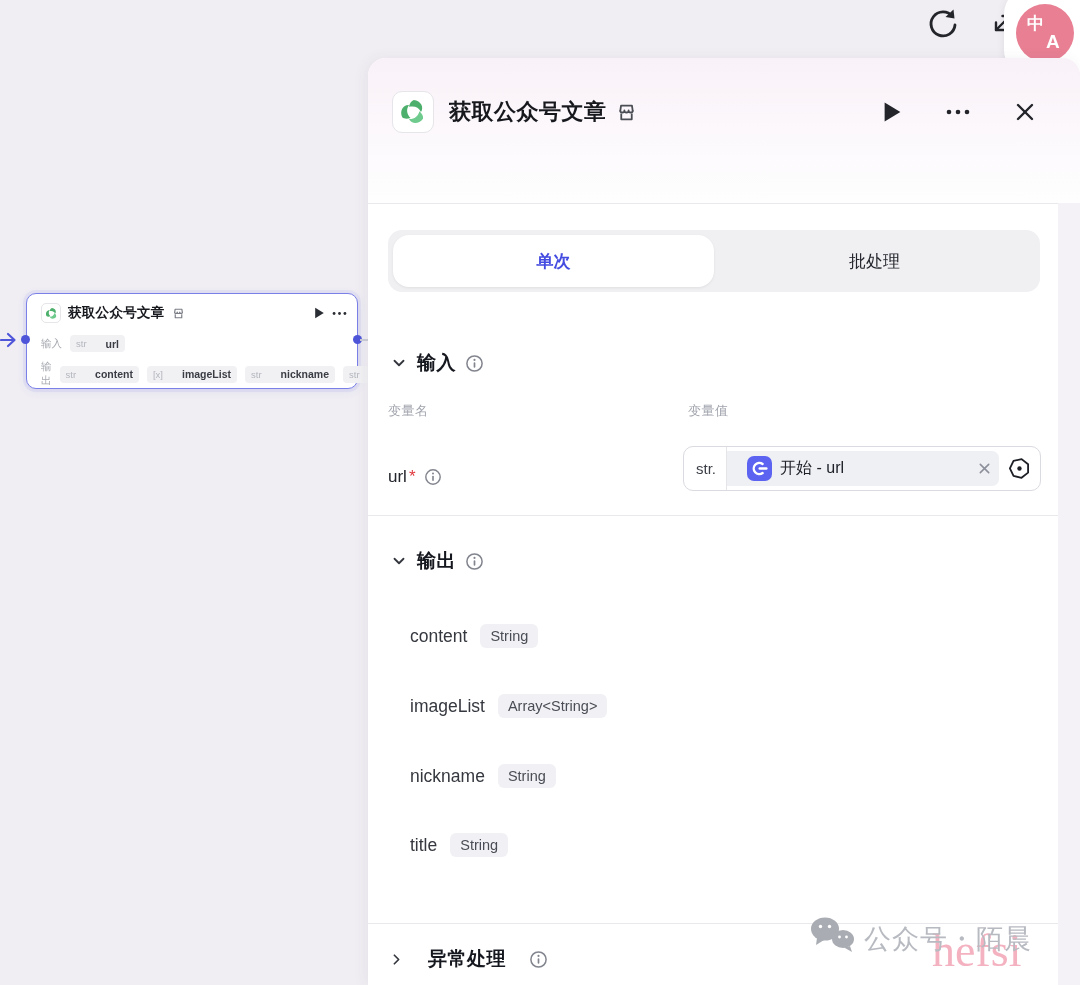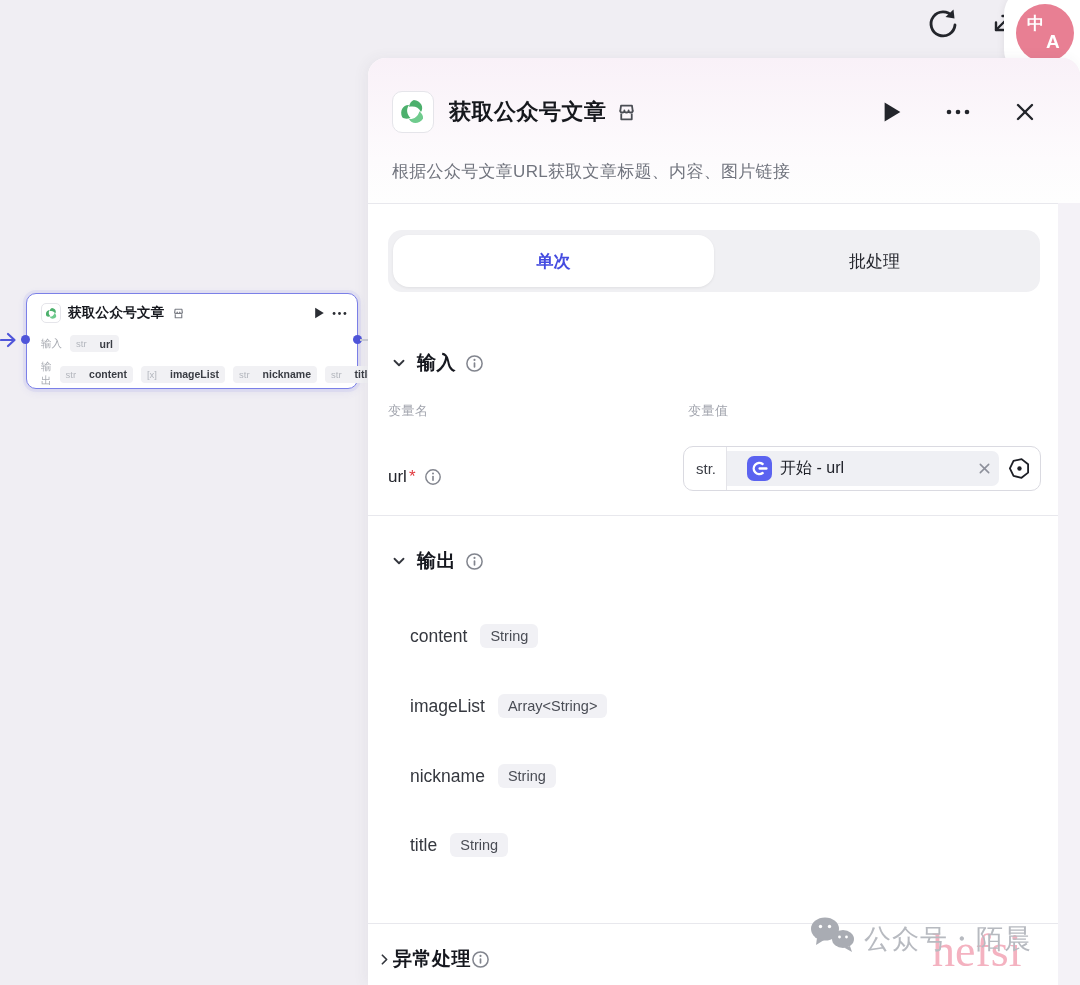--- a/index.html
+++ b/index.html
@@ -20,21 +20,21 @@
   #node-card { left:26px; top:293px; width:332px; height:96px; background:#fff; border:1.6px solid #7b80e8; border-radius:10px;
     box-shadow:0 0 0 3px rgba(123,128,232,.10), 0 2px 10px rgba(90,95,210,.12); }
   .port { width:9px; height:9px; border-radius:50%; background:#4f55d9; }
   #port-left { left:21px; top:335px; }
   #port-right { left:353px; top:335px; }
   #node-stub { left:360px; top:339px; width:8px; height:1.5px; background:#c9cbd6; }
   #node-card .n-title-row { position:absolute; left:14px; top:9px; right:10px; height:20px; display:flex; align-items:center; gap:7px; }
   #node-card .n-title { font-size:13.5px; font-weight:bold; color:#17191f; letter-spacing:.3px; }
   #node-card .n-row { position:absolute; left:14px; display:flex; align-items:center; gap:8px; }
   #node-card .n-row-label { font-size:10.5px; color:#a6a9b0; }
-  .n-chip { display:inline-flex; align-items:center; gap:13px; background:#f1f1f4; border-radius:4px; padding:2.5px 6px; font-size:10.5px; }
+  .n-chip { display:inline-flex; align-items:center; gap:19px; background:#f1f1f4; border-radius:4px; padding:2.5px 6px; font-size:10.5px; }
   .n-chip .ctype { color:#b3b6bd; font-size:9.5px; }
   .n-chip .cname { color:#3a3d44; font-weight:bold; }
   #node-play { margin-left:auto; }
   .logo-box { background:#fff; border:1px solid #e5e5ea; border-radius:9px; display:flex; align-items:center; justify-content:center; }
 
   
   #panel { left:368px; top:58px; width:712px; height:927px; background:#ffffff; border-radius:18px 18px 0 0; box-shadow:-3px 0 14px rgba(60,60,90,.06); }
   #panel-gutter { position:absolute; right:0; top:0; width:22px; height:100%; background:#f4f2f7; border-radius:0 18px 0 0; }
   #panel-header { position:absolute; left:0; top:0; width:100%; height:145px; background:linear-gradient(180deg,#f9f1f8 0%, #fdfbfd 70%, #fefefe 100%); border-radius:18px 18px 0 0; }
   .p-title-row { position:absolute; left:24px; top:32px; right:44px; height:44px; display:flex; align-items:center; }
@@ -68,21 +68,21 @@
   #value-chip .vref { font-size:16px; color:#20222a; flex:1; }
   .x-ic { display:inline-flex; color:#8d909a; cursor:pointer; }
   #expr-btn { display:inline-flex; color:#1d1f26; cursor:pointer; margin-left:2px; }
 
   
   .out-row { position:absolute; left:42px; height:32px; display:flex; align-items:center; gap:13px; }
   .out-name { font-size:17.5px; color:#35383f; }
   .out-badge { background:#f1f1f5; border-radius:6px; padding:4px 10px; font-size:14.5px; color:#4a4d55; }
 
   
-  #exc-row { position:absolute; left:8px; top:884px; height:34px; display:flex; align-items:center; gap:0; }
+  #exc-row { position:absolute; left:20px; top:884px; height:34px; display:flex; align-items:center; gap:23px; }
 
   
   #wm-wechat { left:808px; top:914px; }
   #wm-gray { left:864px; top:921px; font-size:27px; color:#b7bac0; letter-spacing:1px; z-index:30; }
   #wm-pink { left:932px; top:924px; font-size:46px; color:#f3aaba; font-family:"Liberation Serif","DejaVu Serif",serif; z-index:29; opacity:.9; }
   #wm-gray,#wm-pink { position:absolute; }
 </style>
 </head>
 <body>
 
@@ -214,21 +214,20 @@
       </span>
       <span style="display:inline-flex;">
         <svg width="22" height="22" viewBox="0 0 22 22">
             <line x1="4" y1="4" x2="18" y2="18" stroke="#23252b" stroke-width="2.4" stroke-linecap="round"></line>
             <line x1="18" y1="4" x2="4" y2="18" stroke="#23252b" stroke-width="2.4" stroke-linecap="round"></line>
           </svg>
       </span>
     </span>
   </div>
 
-  <div class="p-desc">根据公众号文章URL获取文章标题、内容、图片链接</div>
   <div class="divider" style="top:145px;"></div>
 
   <div id="tabs">
     <div class="tab selected">单次</div>
     <div class="tab unselected">批处理</div>
   </div>
 
   <div class="sec-head" style="top:290px;">
     <svg width="18" height="18" viewBox="0 0 20 20">
         <polyline points="5,7.5 10,12.5 15,7.5" fill="none" stroke="#33363d" stroke-width="2" stroke-linecap="round" stroke-linejoin="round"></polyline>

